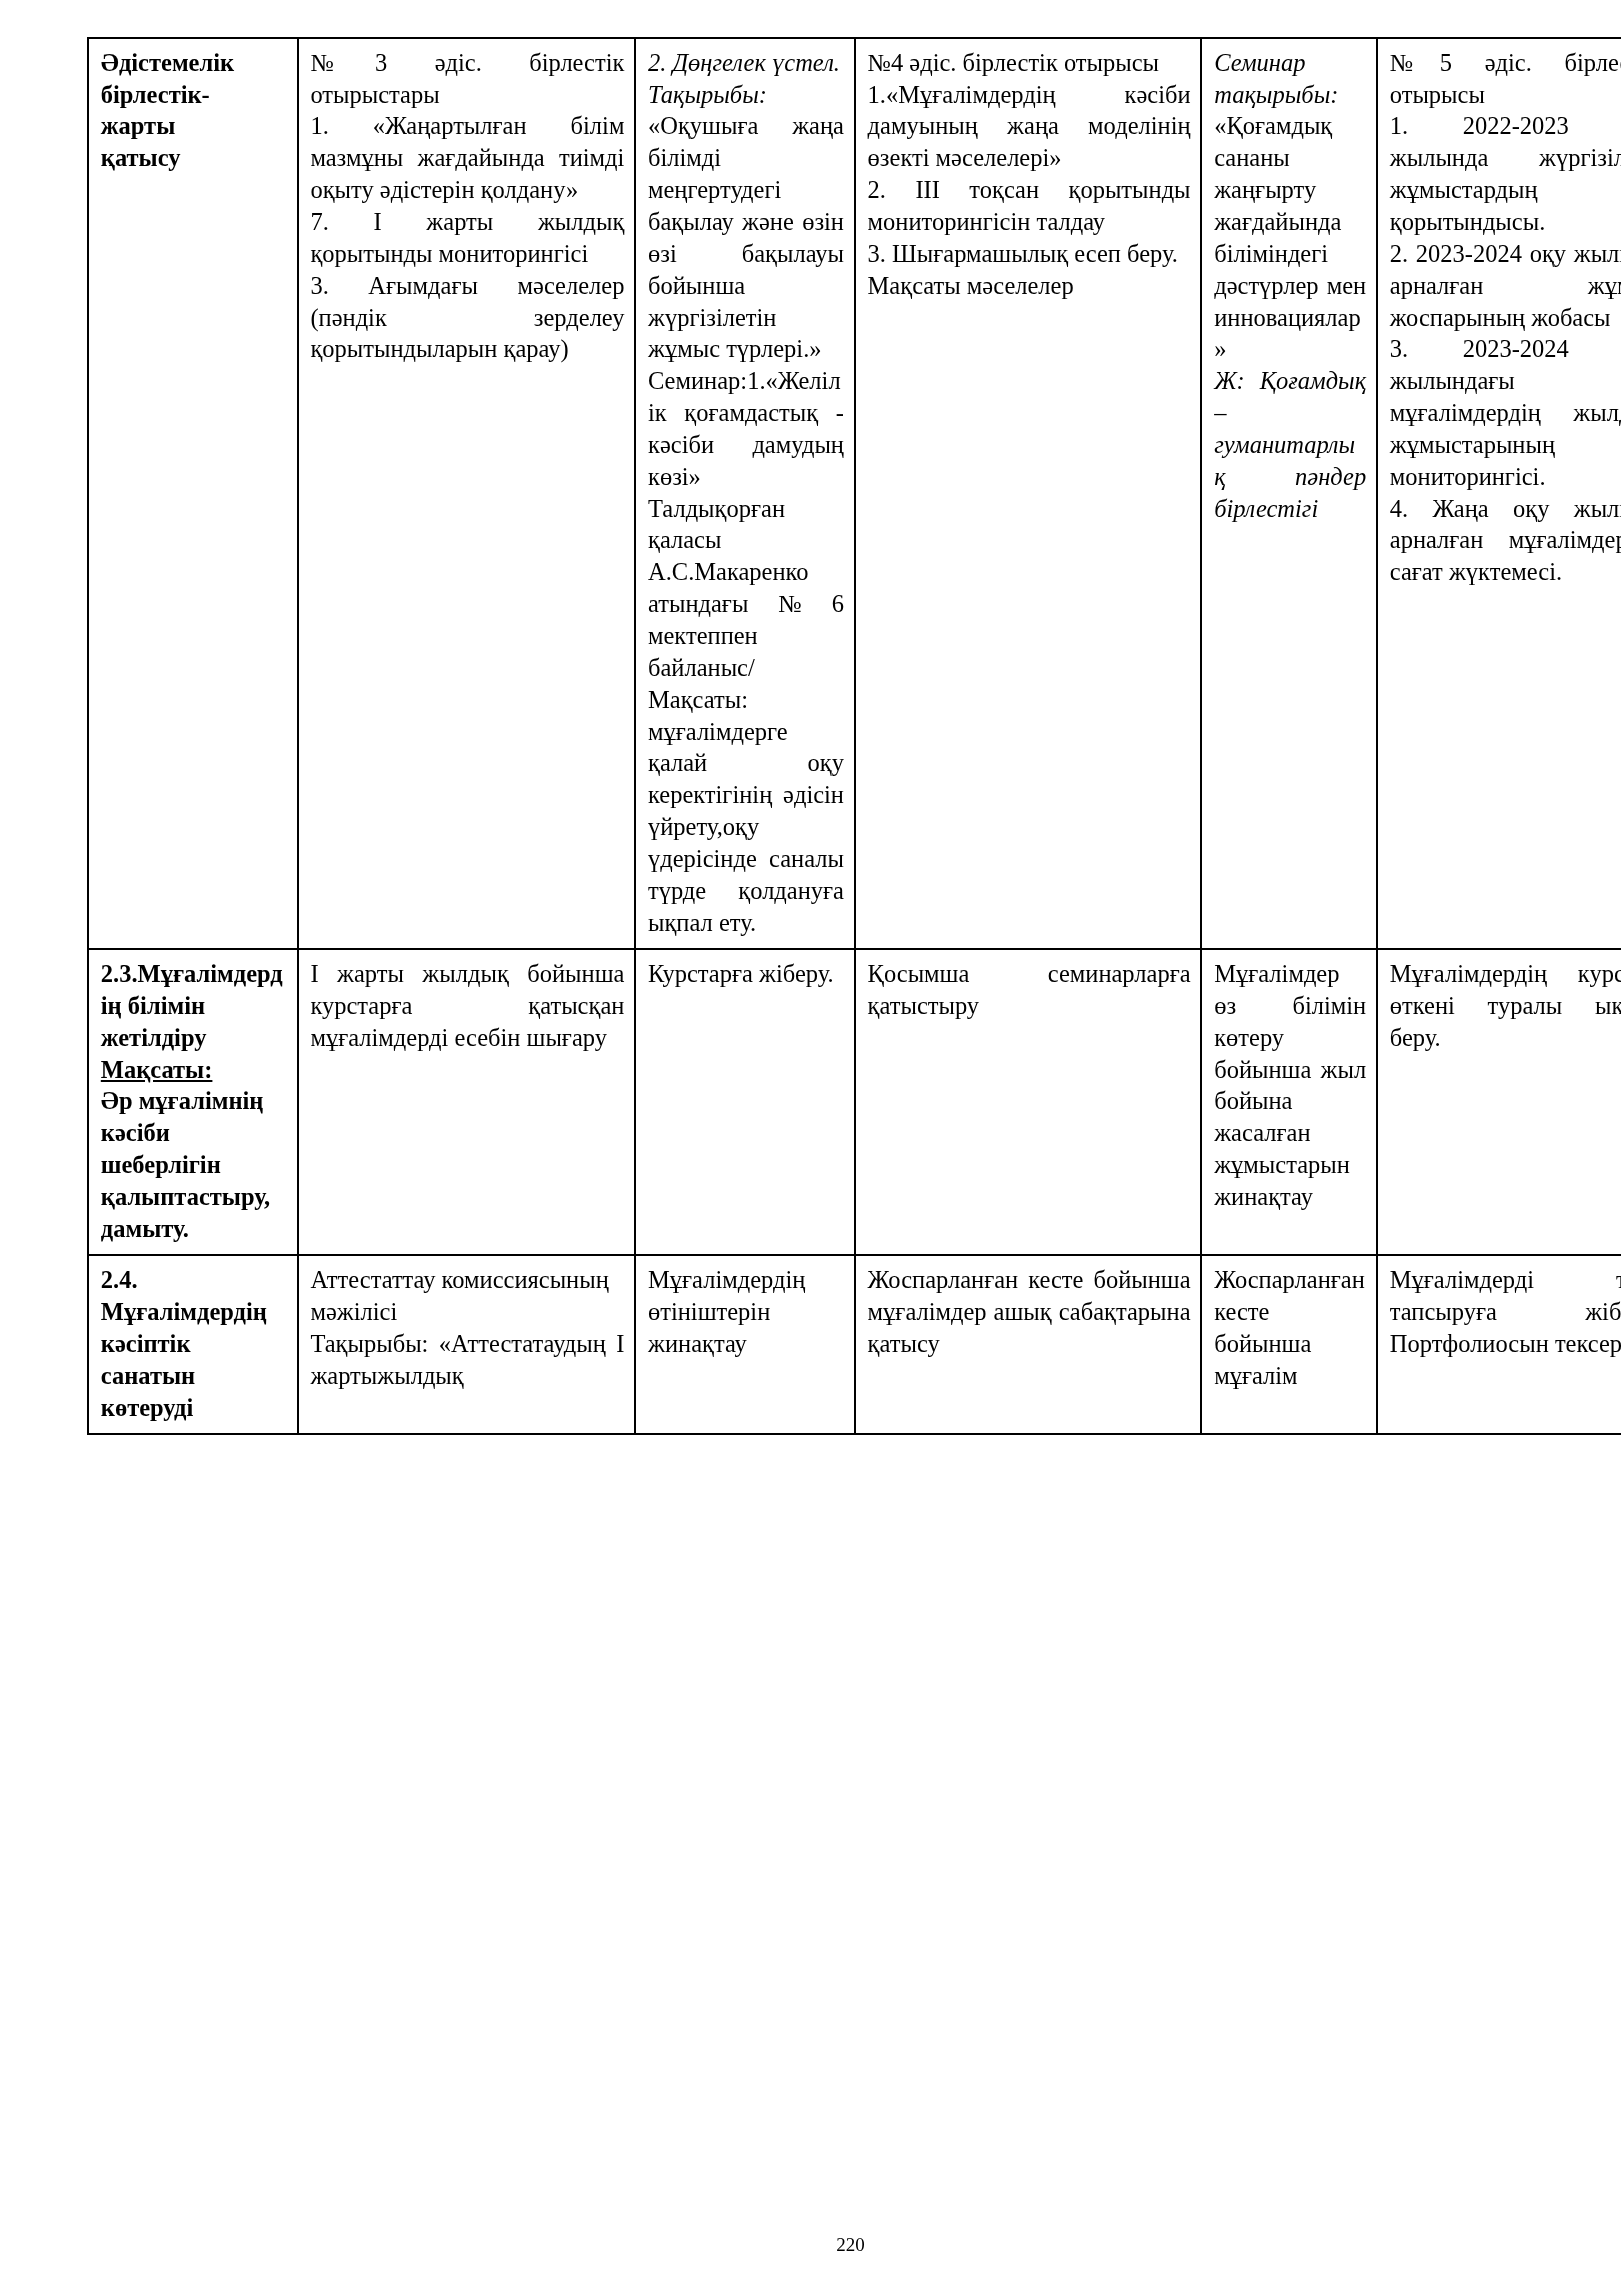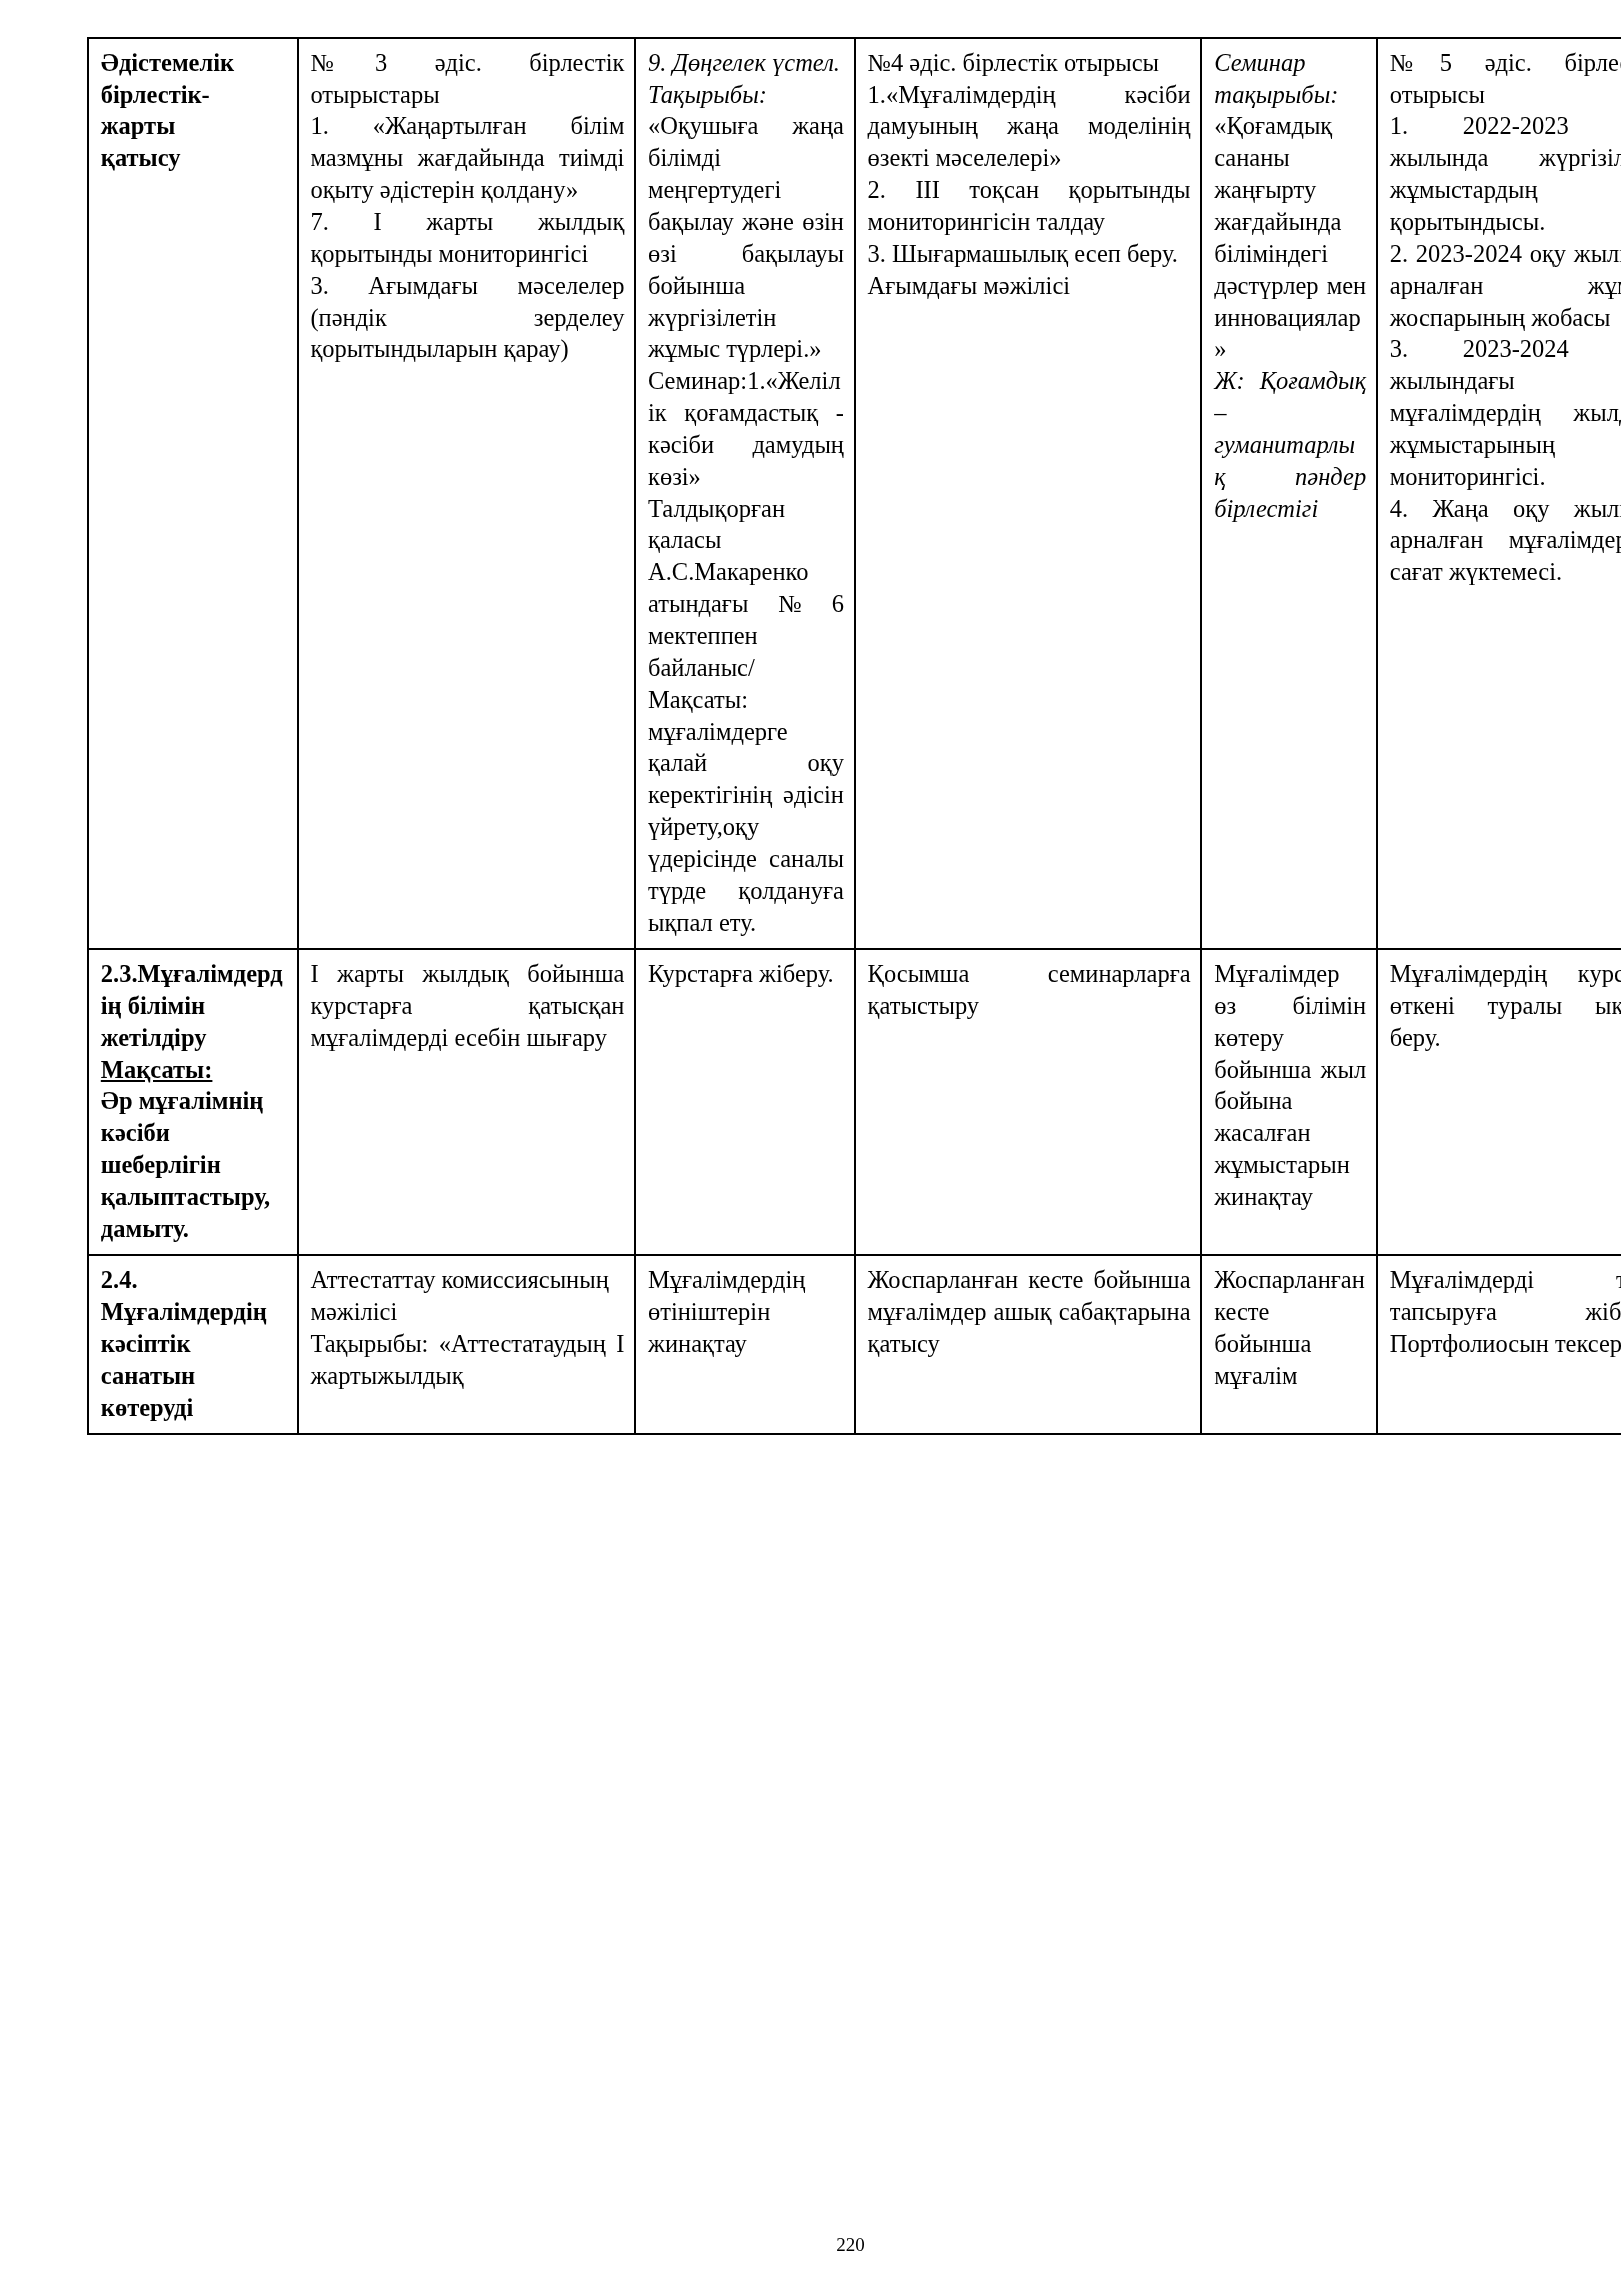--- a/index.html
+++ b/index.html
@@ -79,33 +79,33 @@
           <p class="ln nj">жарты</p>
           <p class="ln nj">қатысу</p>
         </td>
         <td class="c1">
           <p class="ln">№3 әдіс. бірлестік отырыстары</p>
           <p class="ln">1. «Жаңартылған білім мазмұны жағдайында тиімді оқыту әдістерін қолдану»</p>
           <p class="ln">7. І жарты жылдық қорытынды мониторингісі</p>
           <p class="ln">3. Ағымдағы мәселелер (пәндік зерделеу қорытындыларын қарау)</p>
         </td>
         <td class="c2">
-          <p class="ln ital">9. Дөңгелек үстел.</p>
+          <p class="ln ital">2. Дөңгелек үстел.</p>
           <p class="ln ital">Тақырыбы:</p>
           <p class="ln">«Оқушыға жаңа білімді меңгертудегі бақылау және өзін өзі бақылауы бойынша жүргізілетін жұмыс түрлері.»</p>
           <p class="ln">Семинар:1.«Желілік қоғамдастық - кәсіби дамудың көзі»</p>
           <p class="ln">Талдықорған қаласы А.С.Макаренко атындағы№6 мектеппен байланыс/</p>
           <p class="ln">Мақсаты: мұғалімдерге қалай оқу керектігінің әдісін үйрету,оқу үдерісінде саналы түрде қолдануға ықпал ету.</p>
         </td>
         <td class="c3">
           <p class="ln">№4 әдіс. бірлестік отырысы</p>
           <p class="ln">1.«Мұғалімдердің кәсіби дамуының жаңа моделінің өзекті мәселелері»</p>
           <p class="ln">2. III тоқсан қорытынды мониторингісін талдау</p>
           <p class="ln">3. Шығармашылық есеп беру.</p>
-          <p class="ln">Ағымдағы мәжілісі</p>
+          <p class="ln">Мақсаты мәселелер</p>
         </td>
         <td class="c4">
           <p class="ln ital">Семинар тақырыбы:</p>
           <p class="ln">«Қоғамдық сананы жаңғырту жағдайында біліміндегі дәстүрлер мен инновациялар»</p>
           <p class="ln ital">Ж: Қоғамдық – гуманитарлық пәндер бірлестігі</p>
         </td>
         <td class="c5">
           <p class="ln">№5 әдіс. бірлестік отырысы</p>
           <p class="ln">1. 2022-2023 оқу жылында жүргізілген жұмыстардың қорытындысы.</p>
           <p class="ln">2. 2023-2024 оқу жылына арналған жұмыс жоспарының жобасы</p>

